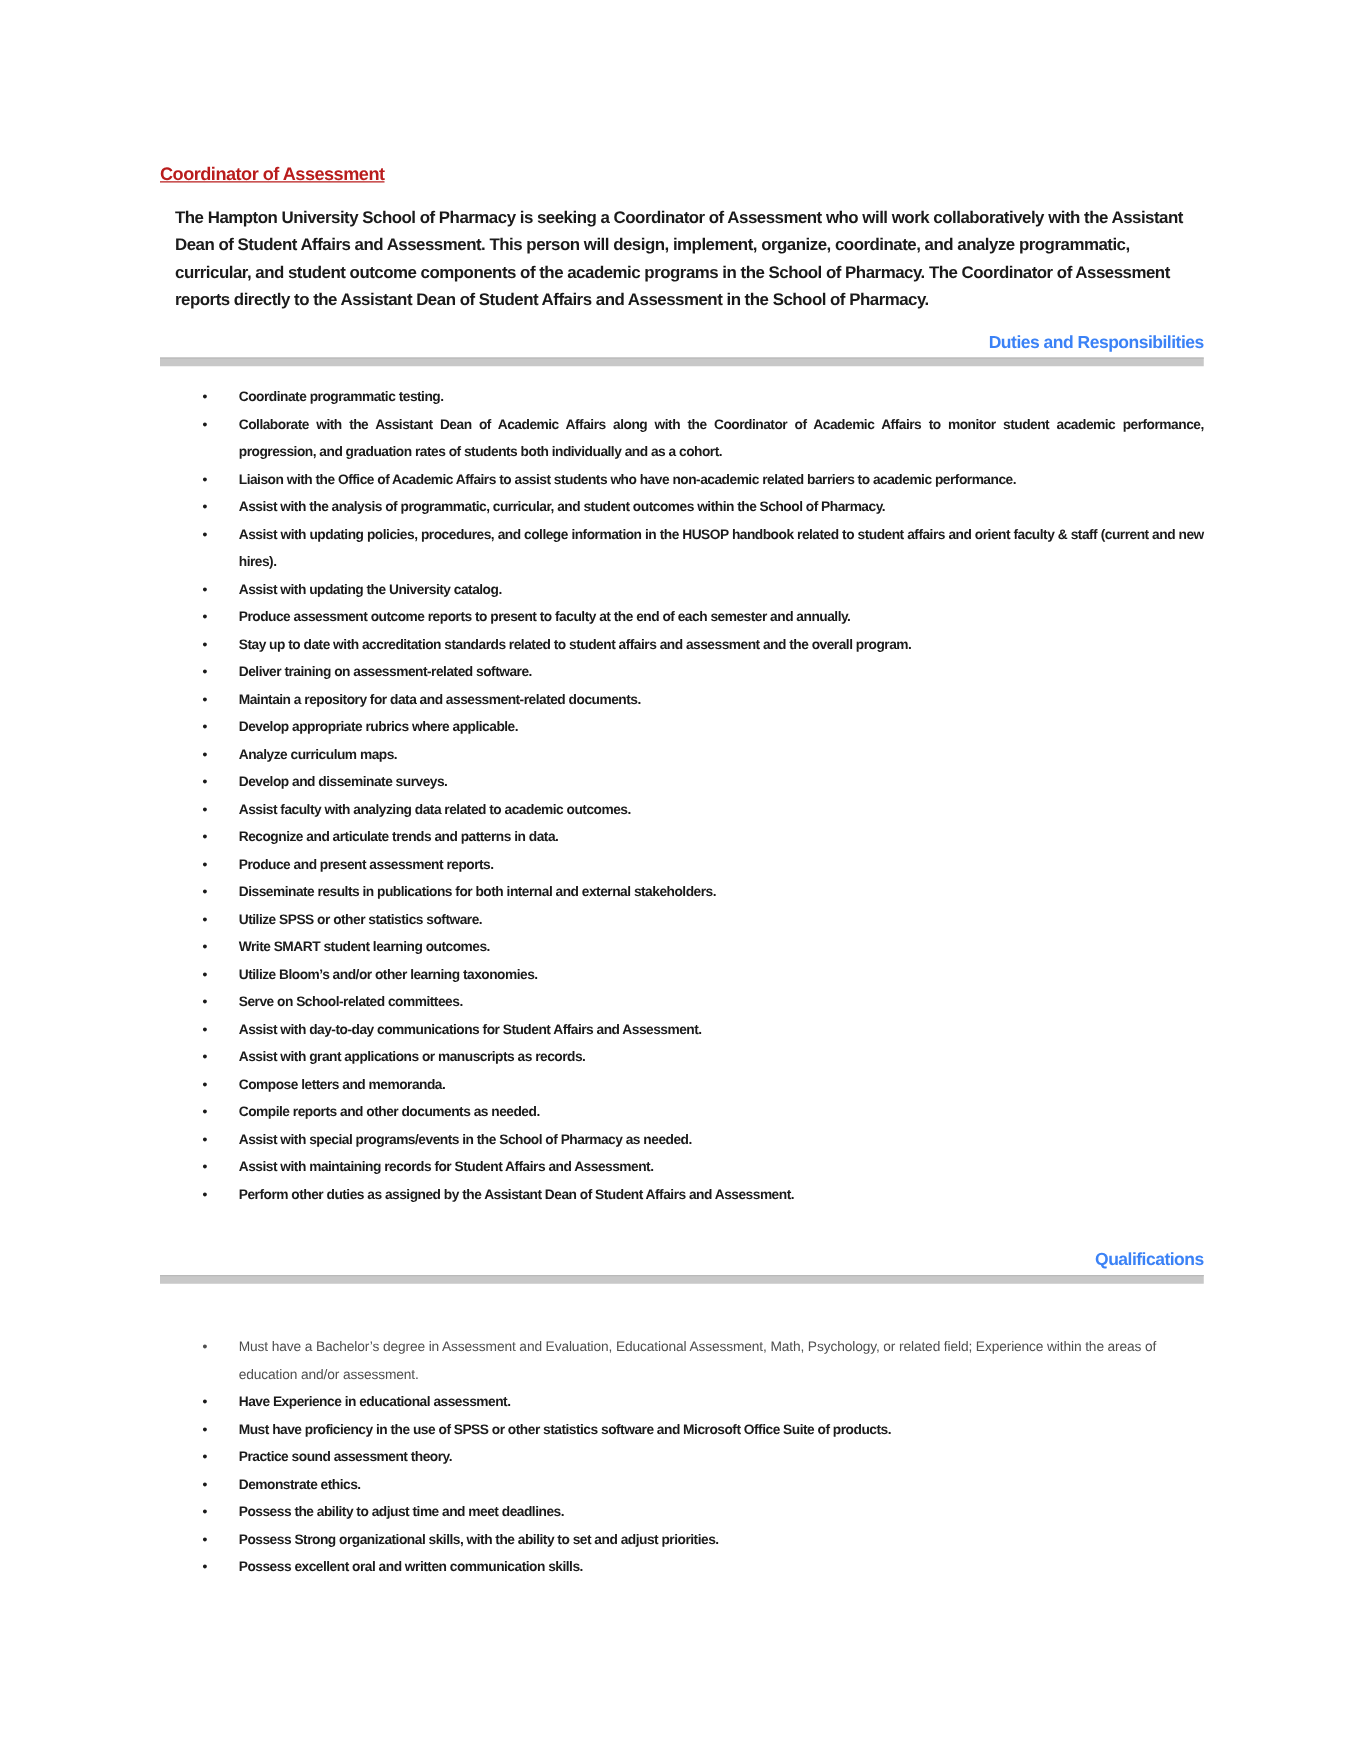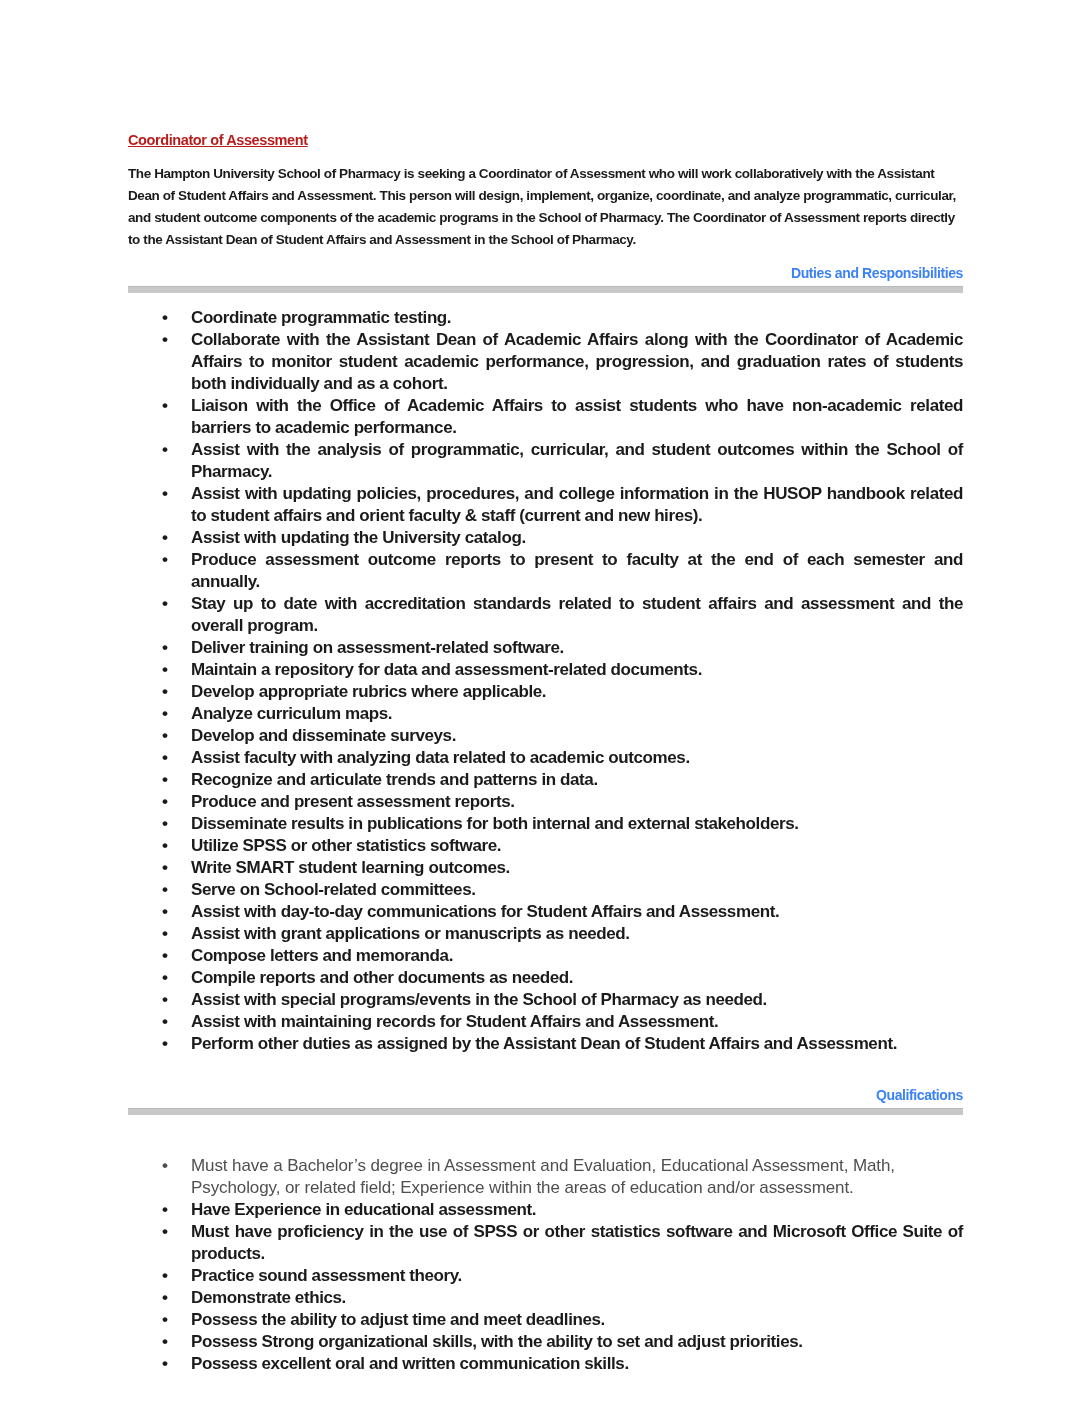--- a/index.html
+++ b/index.html
@@ -24,21 +24,21 @@
   .doc-title {
     margin: 0;
     font-size: 14.5px;
     font-weight: 700;
     letter-spacing: -0.4px;
     text-decoration: underline;
     line-height: 22px;
     color: #b91c1c;
   }
   .intro {
-    margin: 12px 0 0 0;
+    margin: 12px 0 0 12px;
     font-size: 13.5px;
     font-weight: 700;
     letter-spacing: -0.4px;
     line-height: 22px;
     color: #1b1b1b;
   }
   .section-heading {
     margin: 11px 0 0 0;
     font-size: 14px;
     font-weight: 700;
@@ -57,21 +57,21 @@
     margin: 2px 0 0 0;
   }
   ul.bullet-list {
     list-style: none;
     margin: 14px 0 0 0;
     padding: 0;
   }
   ul.bullet-list li {
     position: relative;
     padding-left: 63px;
-    font-size: 17px;
+    font-size: 11px;
     font-weight: 700;
     letter-spacing: -0.4px;
     line-height: 22px;
     text-align: justify;
     color: #1b1b1b;
   }
   ul.bullet-list li::before {
     content: "\2022";
     position: absolute;
     left: 34px;
@@ -115,23 +115,24 @@
     <li>Maintain a repository for data and assessment-related documents.</li>
     <li>Develop appropriate rubrics where applicable.</li>
     <li>Analyze curriculum maps.</li>
     <li>Develop and disseminate surveys.</li>
     <li>Assist faculty with analyzing data related to academic outcomes.</li>
     <li>Recognize and articulate trends and patterns in data.</li>
     <li>Produce and present assessment reports.</li>
     <li>Disseminate results in publications for both internal and external stakeholders.</li>
     <li>Utilize SPSS or other statistics software.</li>
     <li>Write SMART student learning outcomes.</li>
+    <li>Utilize Bloom’s and/or other learning taxonomies.</li>
     <li>Serve on School-related committees.</li>
     <li>Assist with day-to-day communications for Student Affairs and Assessment.</li>
-    <li>Assist with grant applications or manuscripts as needed.</li>
+    <li>Assist with grant applications or manuscripts as records.</li>
     <li>Compose letters and memoranda.</li>
     <li>Compile reports and other documents as needed.</li>
     <li>Assist with special programs/events in the School of Pharmacy as needed.</li>
     <li>Assist with maintaining records for Student Affairs and Assessment.</li>
     <li>Perform other duties as assigned by the Assistant Dean of Student Affairs and Assessment.</li>
   </ul>
 
   <h2 class="section-heading quals-heading">Qualifications</h2>
   <div class="heading-rule"></div>
 

